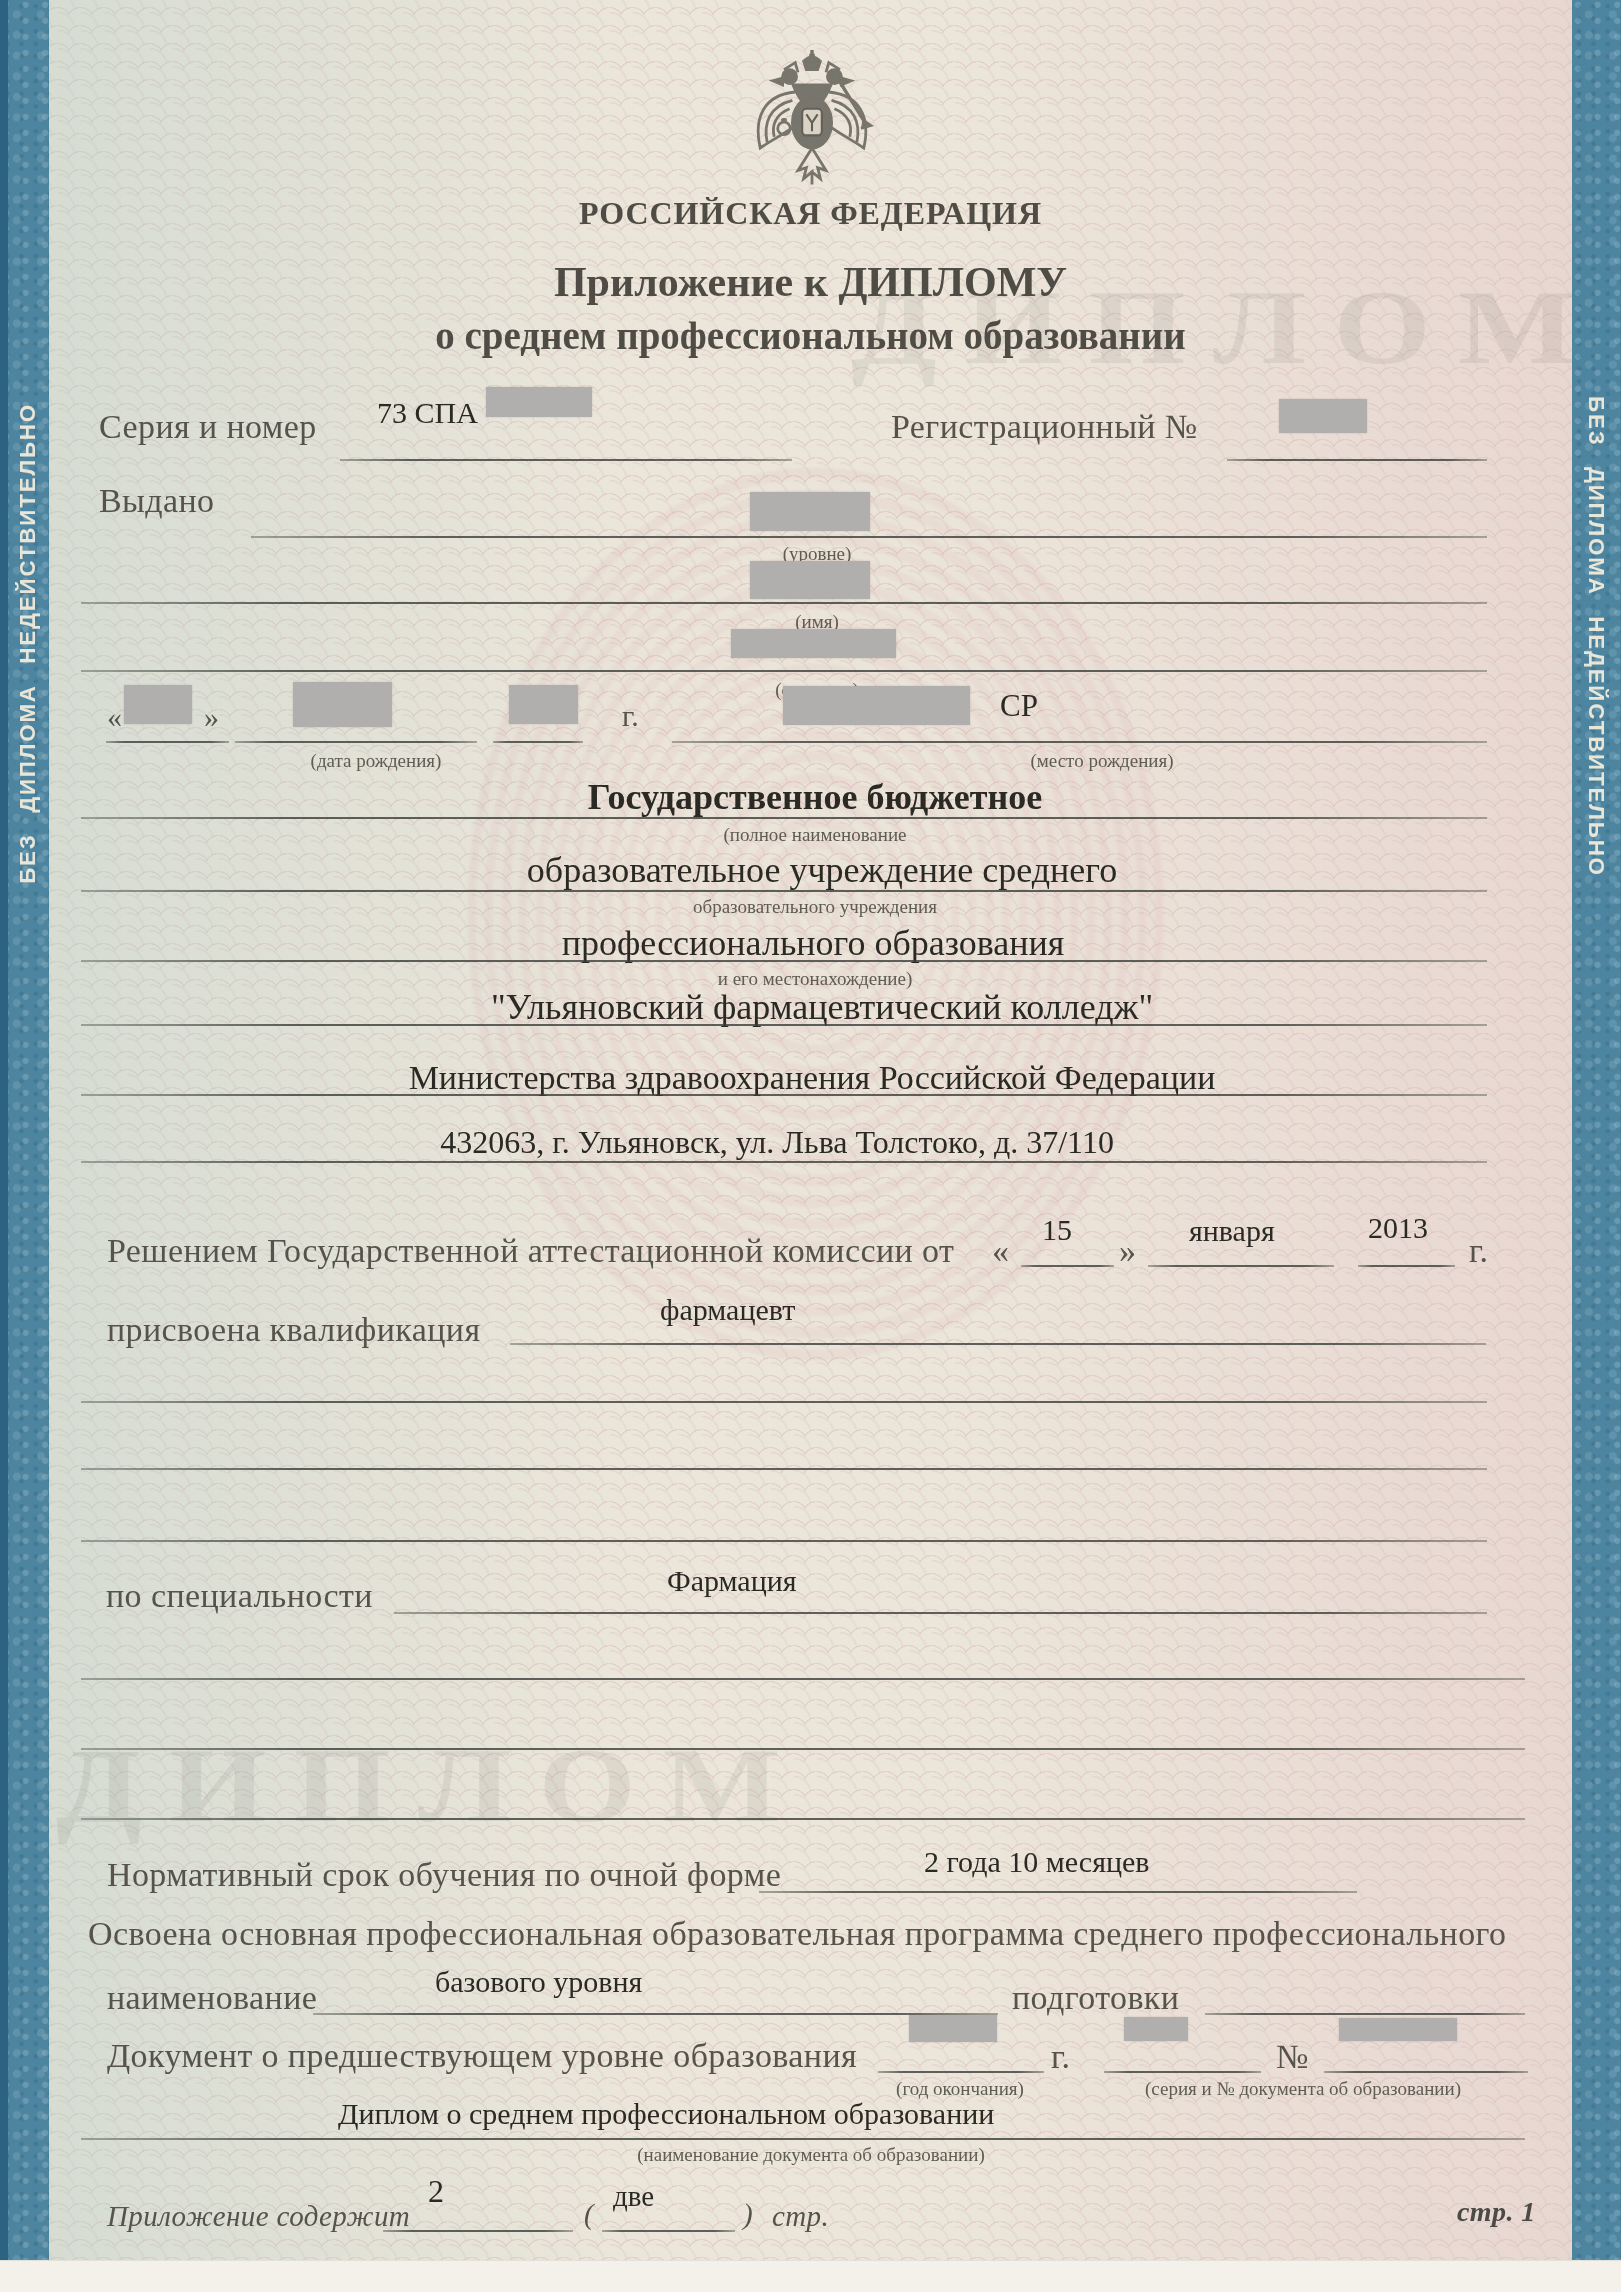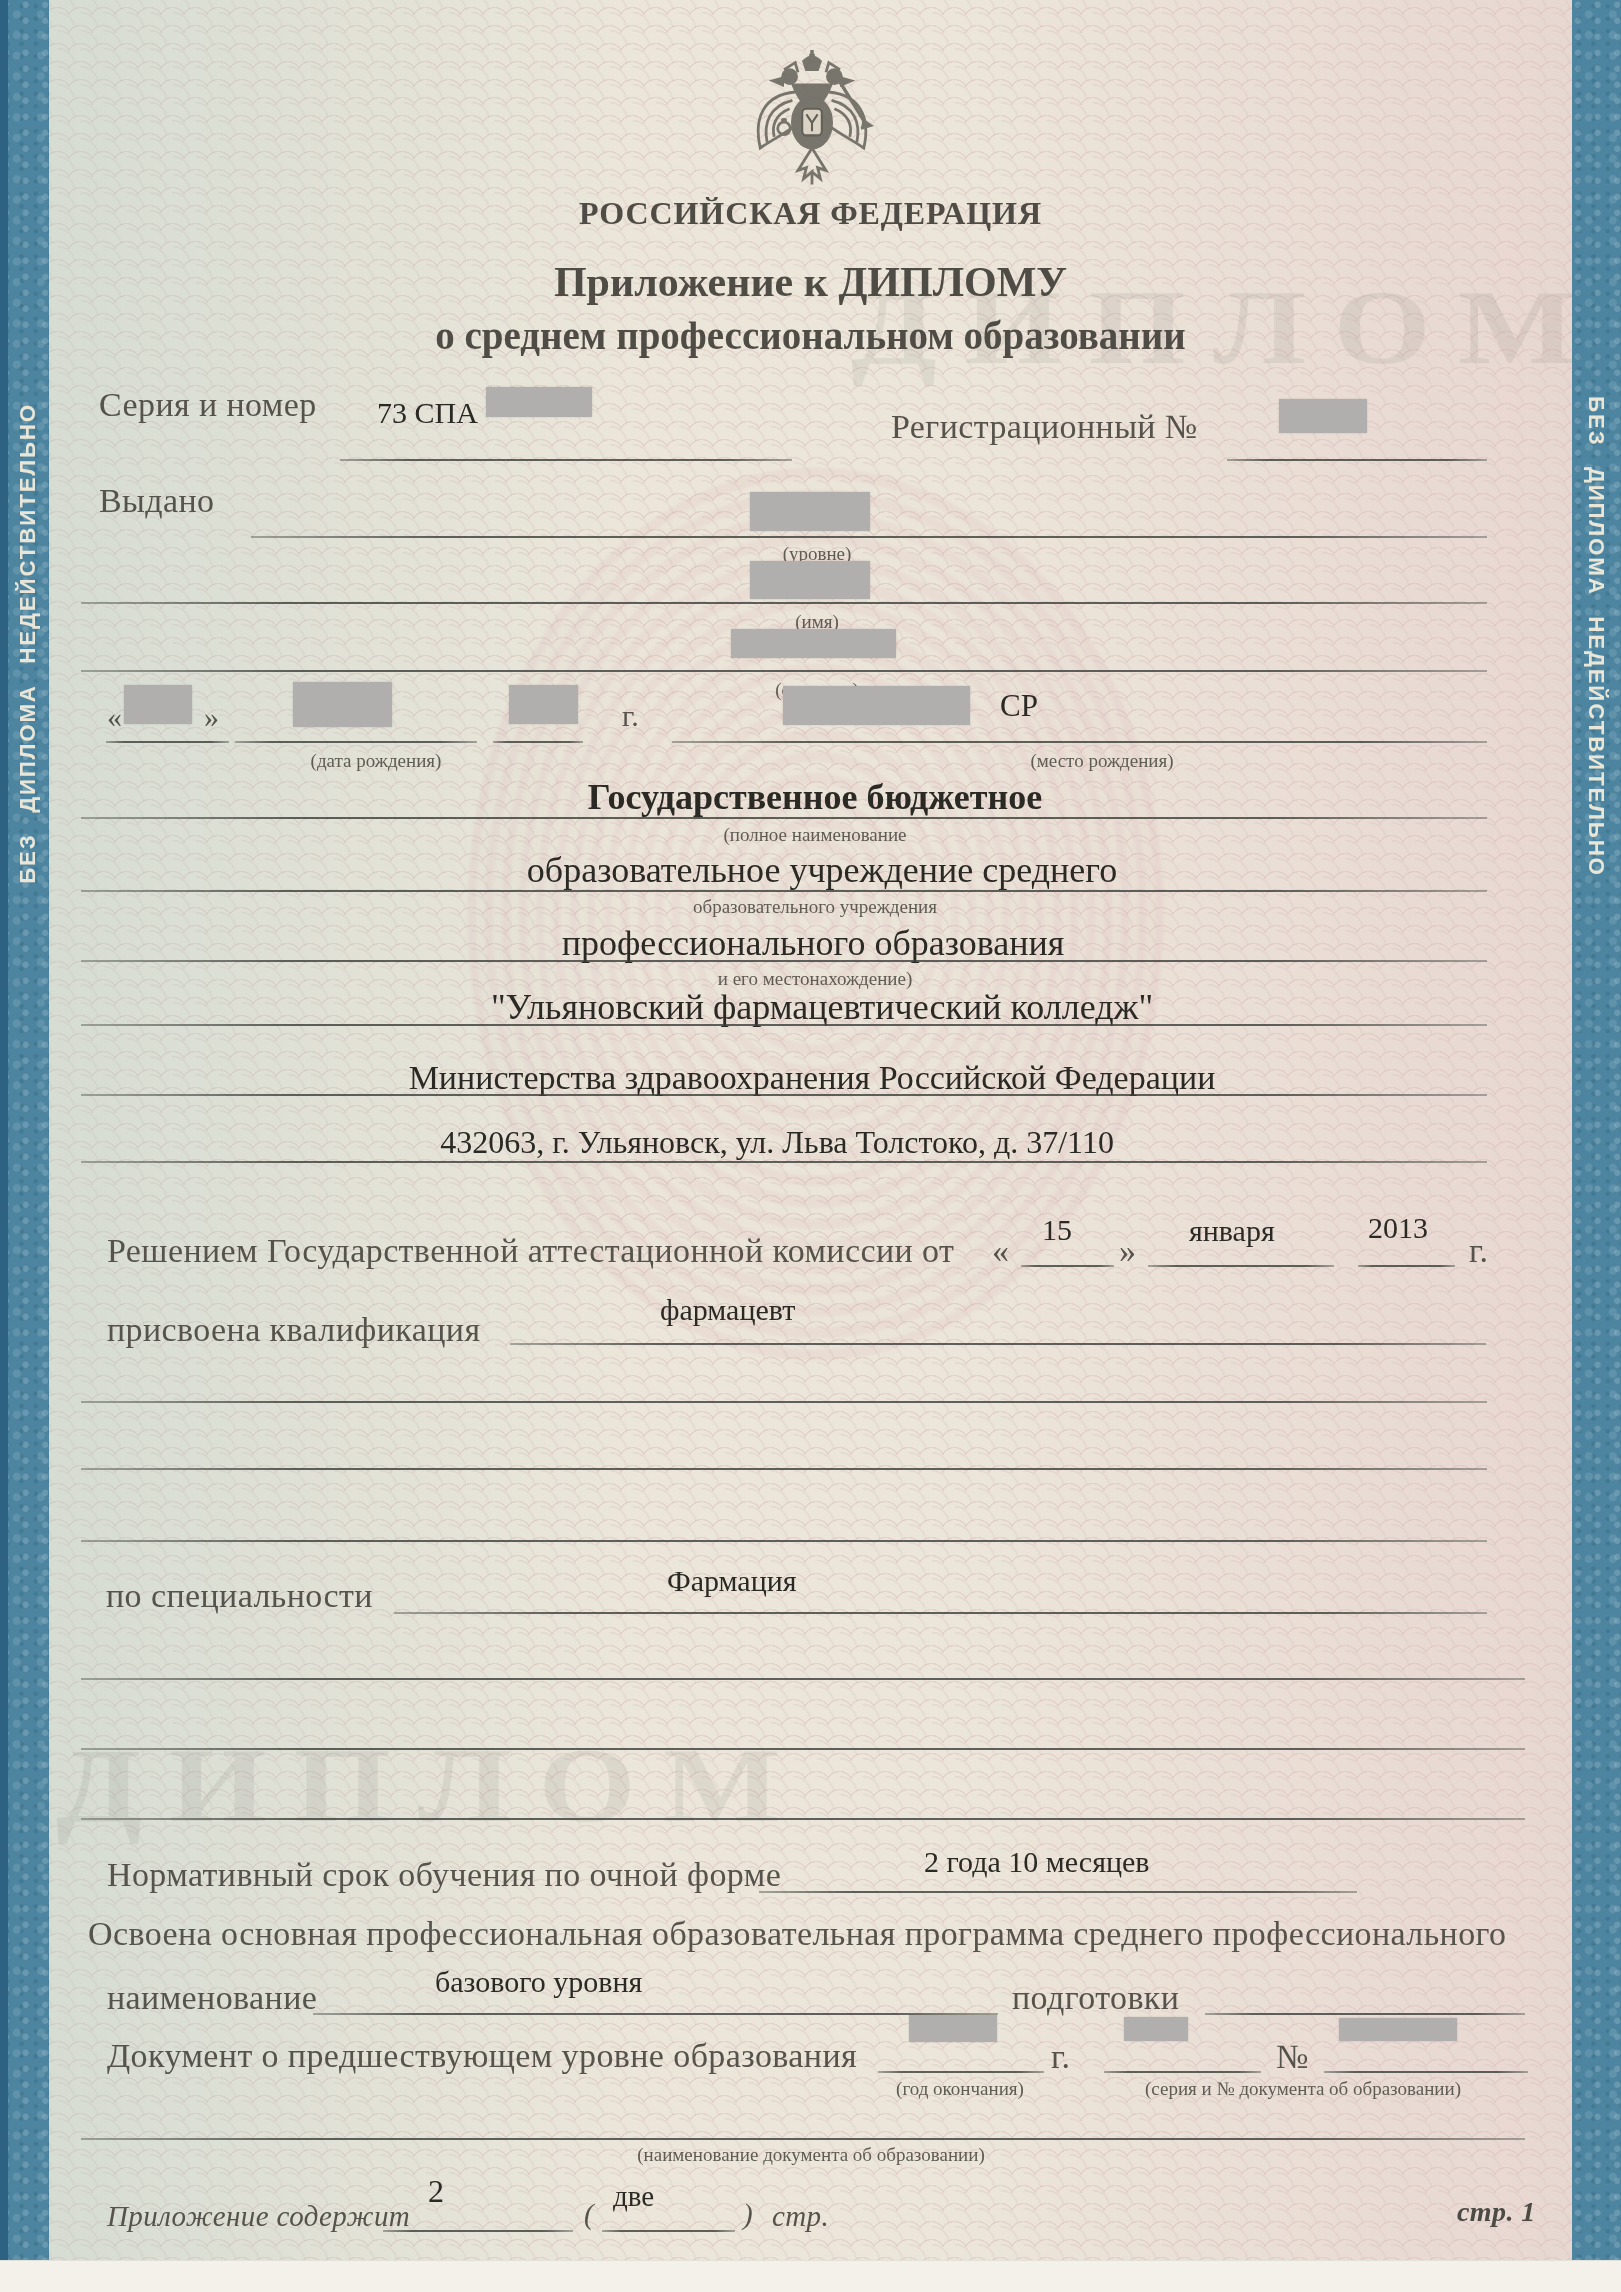--- a/index.html
+++ b/index.html
@@ -81,21 +81,21 @@
       <path d="M86,60 l6,4 l-7,2" fill="#6c6961"></path>
       <circle cx="30" cy="66" r="4.5"></circle>
       <path d="M30,61.5 l0,-3 M28,60 l4,0"></path>
     </g>
   </svg>
 
   <div class="hdr" style="top:195px;font-size:32px;letter-spacing:0.9px;">РОССИЙСКАЯ ФЕДЕРАЦИЯ</div>
   <div class="hdr" style="top:313px;font-size:39px;">о среднем профессиональном образовании</div>
   <div class="hdr" style="top:258px;font-size:42px;">Приложение к ДИПЛОМУ</div>
 
-  <div class="lbl" style="left:99px;top:386px;text-align:right;">Серия и номер</div>
+  <div class="lbl" style="left:99px;top:408px;text-align:right;">Серия и номер</div>
   <div class="typed" style="left:377px;top:396px;font-size:30px;">73 СПА</div>
   <i class="ln" style="left:340px;top:459px;width:452px;"></i>
   <b class="rd" style="left:486px;top:387px;width:106px;height:30px;"></b>
   <div class="lbl" style="left:891px;top:408px;">Регистрационный №</div>
   <i class="ln" style="left:1227px;top:459px;width:260px;"></i>
   <b class="rd" style="left:1279px;top:399px;width:88px;height:34px;"></b>
 
   <div class="lbl" style="left:99px;top:482px;">Выдано</div>
   <i class="ln" style="left:251px;top:536px;width:1236px;"></i>
   <b class="rd" style="left:750px;top:492px;width:120px;height:39px;"></b>
@@ -178,20 +178,21 @@
   <b class="rd" style="left:909px;top:2015px;width:88px;height:27px;"></b>
   <i class="ln" style="left:878px;top:2071px;width:166px;"></i>
   <div class="lbl" style="left:1051px;top:2038px;">г.</div>
   <b class="rd" style="left:1124px;top:2017px;width:64px;height:24px;"></b>
   <i class="ln" style="left:1104px;top:2071px;width:157px;"></i>
   <div class="lbl" style="left:1276px;top:2038px;">№</div>
   <b class="rd" style="left:1339px;top:2018px;width:118px;height:23px;"></b>
   <i class="ln" style="left:1324px;top:2071px;width:204px;"></i>
   <div class="cap" style="left:960px;top:2078px;">(год окончания)</div>
   <div class="cap" style="left:1303px;top:2078px;">(серия и № документа об образовании)</div>
+  <div class="typed" style="left:338px;top:2097px;font-size:30px;">Диплом о среднем профессиональном образовании</div>
   <i class="ln" style="left:81px;top:2138px;width:1444px;"></i>
   <div class="cap" style="left:811px;top:2144px;">(наименование документа об образовании)</div>
 
   <div class="lbl it" style="left:107px;top:2200px;font-size:29px;">Приложение содержит</div>
   <div class="typed" style="left:428px;top:2173px;">2</div>
   <i class="ln" style="left:383px;top:2230px;width:190px;"></i>
   <div class="lbl it" style="left:584px;top:2198px;font-size:29px;">(</div>
   <div class="typed" style="left:613px;top:2180px;font-size:29px;">две</div>
   <i class="ln" style="left:602px;top:2230px;width:133px;"></i>
   <div class="lbl it" style="left:743px;top:2198px;font-size:29px;">)</div>

